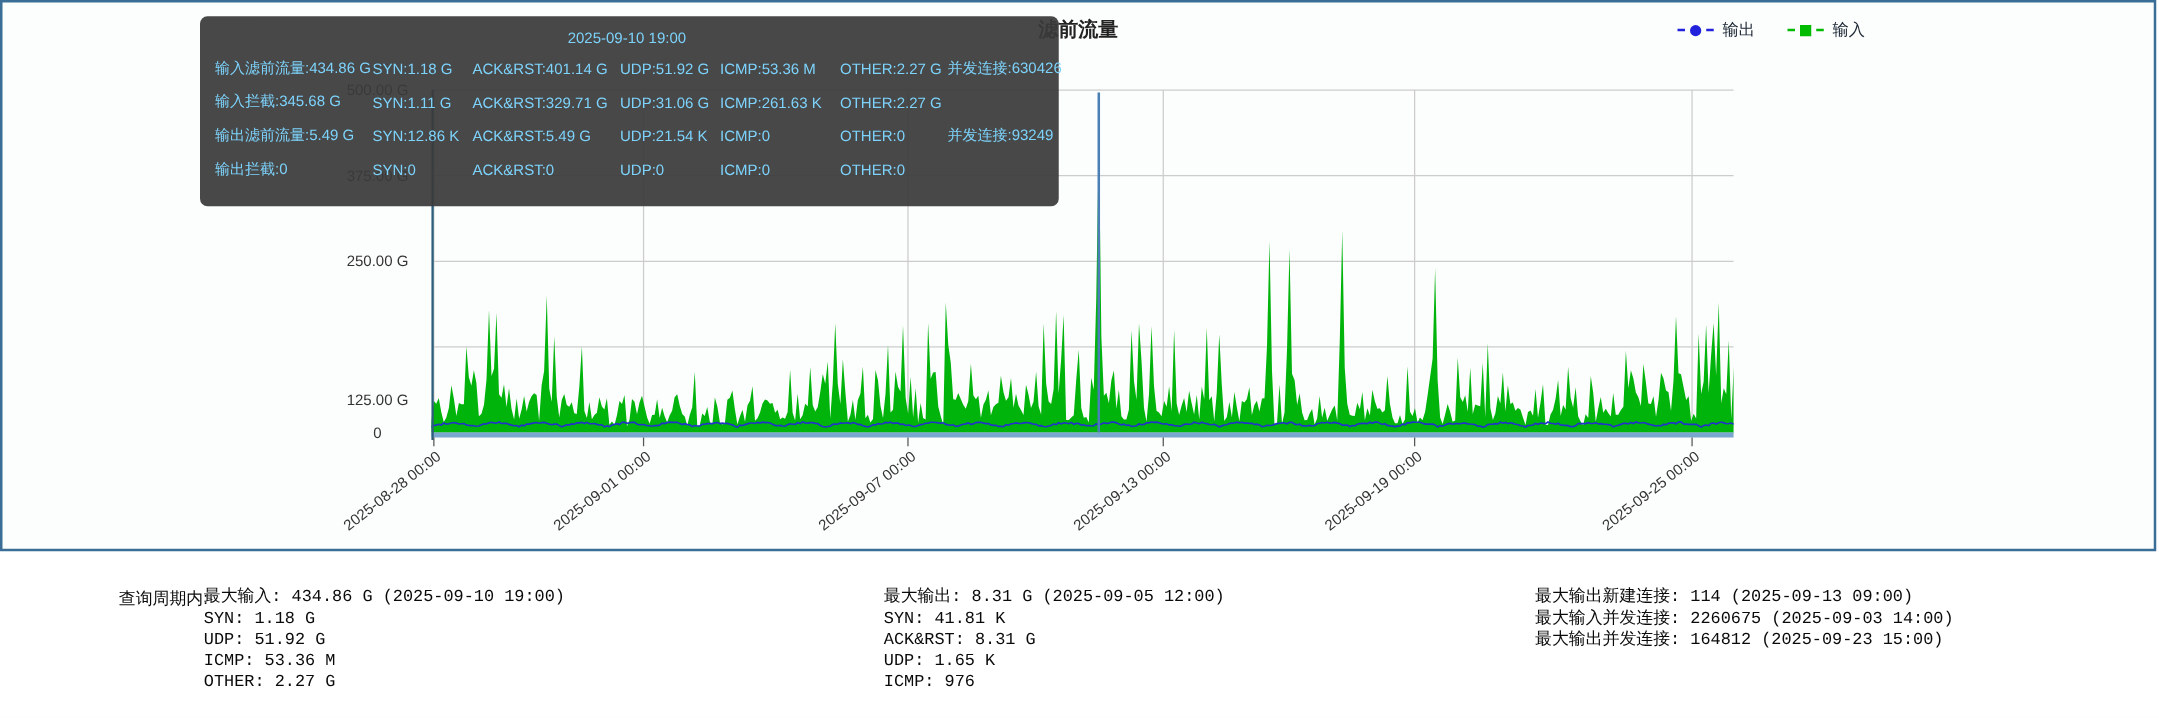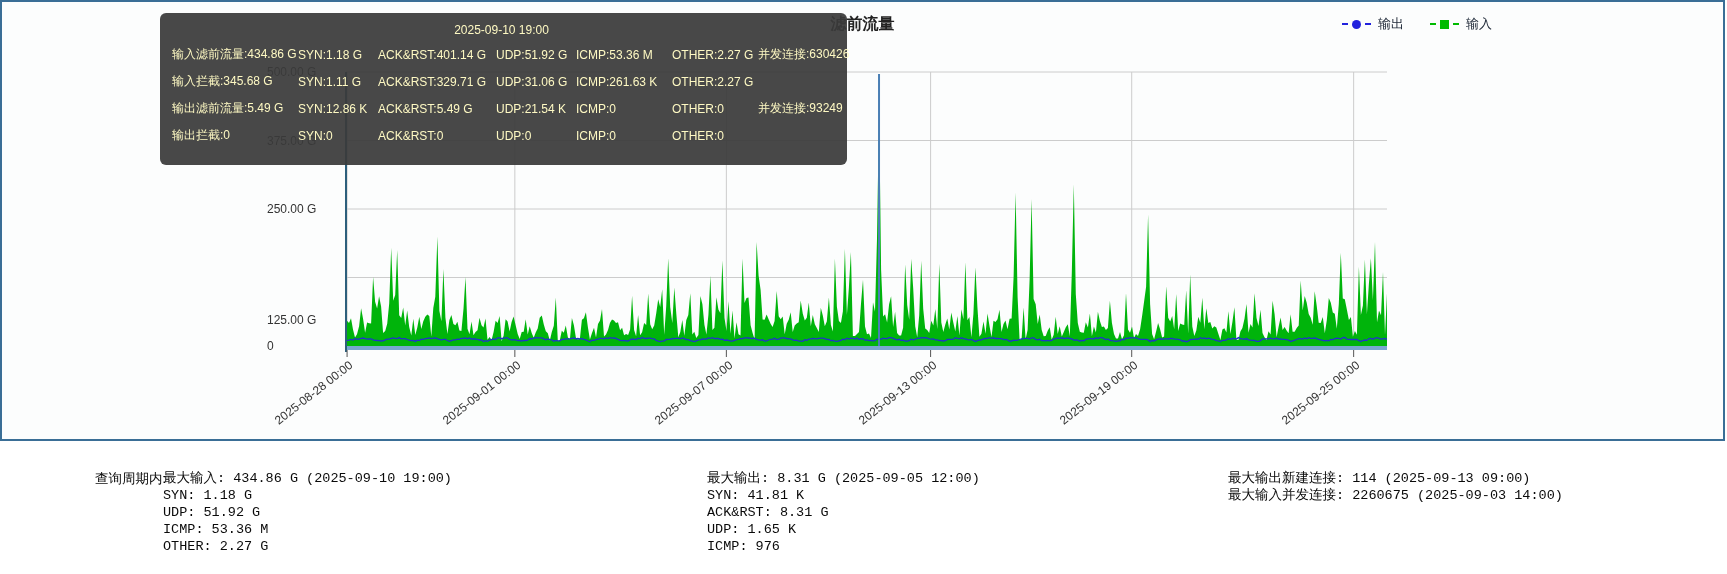--- a/index.html
+++ b/index.html
@@ -22,33 +22,33 @@
     font-size:13px;color:#1a2433;align-items:center;text-align:right;
   }
   .legend-item{display:flex;align-items:center;gap:4px;cursor:pointer;}
   .lg-dash{display:inline-block;width:6px;height:2px;}
   .lg-dot{display:inline-block;width:9px;height:9px;border-radius:50%;}
   .lg-sq{display:inline-block;width:9px;height:9px;}
   .lg-label{margin-left:3px;}
   
   .plot-svg{position:absolute;left:343px;top:68px;}
   .ylabel{
-    position:absolute;width:70px;text-align:left;font-size:12px;color:#333;
+    position:absolute;width:70px;text-align:center;font-size:12px;color:#333;
     left:265px;transform:translateY(-50%);
   }
   .xtick-wrap{position:absolute;width:0;height:0;}
   .xtick-label{
     position:absolute;right:0;top:0;white-space:nowrap;
     font-size:12px;color:#333;
     transform:rotate(-38deg);transform-origin:100% 0;
   }
   
   .tooltip{
     position:absolute;left:158px;top:11px;width:687px;height:152px;
-    background:rgba(58,58,58,0.93);border-radius:6px;color:#fef9c3;
+    background:rgba(58,58,58,0.93);border-radius:6px;color:#7dd3fc;
     font-size:12px;box-sizing:border-box;padding:7px 16px 6px 12px;z-index:20;
   }
   .tooltip-title{text-align:center;height:21px;line-height:21px;}
   .tooltip-row{
     display:grid;grid-template-columns:126px 80px 118px 80px 96px 86px auto;
     height:27px;align-items:center;white-space:nowrap;
   }
   
   .summary{position:absolute;left:0;top:470px;width:1727px;font-size:13.5px;color:#0a0a0a;}
   .summary-line{height:17px;line-height:17px;white-space:nowrap;}
@@ -181,14 +181,15 @@
   <div class="sum-col sum-col-2" id="sumcol1">
       <div class="summary-line">最大输出: 8.31 G (2025-09-05 12:00)</div>
       <div class="summary-line">SYN: 41.81 K</div>
       <div class="summary-line">ACK&amp;RST: 8.31 G</div>
       <div class="summary-line">UDP: 1.65 K</div>
       <div class="summary-line">ICMP: 976</div>
     </div>
   <div class="sum-col sum-col-3" id="sumcol2">
       <div class="summary-line">最大输出新建连接: 114 (2025-09-13 09:00)</div>
       <div class="summary-line">最大输入并发连接: 2260675 (2025-09-03 14:00)</div>
+      <div class="summary-line">最大输出并发连接: 164812 (2025-09-23 15:00)</div>
     </div>
 </div>
 
 </body></html>

